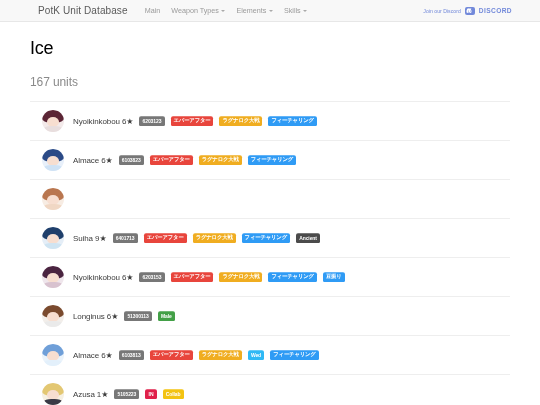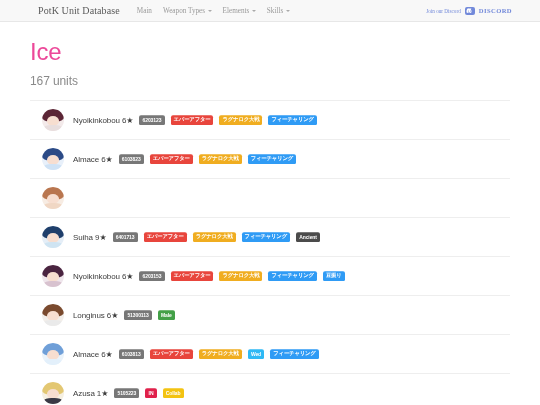--- a/index.html
+++ b/index.html
@@ -15,21 +15,20 @@
 
   
   .navbar {
     height: 22px;
     background: #f8f8f8;
     border-bottom: 1px solid #e7e7e7;
     display: flex;
     align-items: center;
     padding: 0 28px 0 38px;
     box-sizing: border-box;
-    font-family: Liberation Serif, serif;
   }
   .brand {
     font-size: 10px;
     color: #5a5a5a;
     letter-spacing: 0.1px;
     white-space: nowrap;
   }
   .nav-links {
     display: flex;
     align-items: center;
@@ -79,24 +78,24 @@
     font-weight: bold;
     letter-spacing: 0.4px;
     white-space: nowrap;
   }
 
   
   .content {
     padding: 0 30px;
   }
   .page-title {
-    font-size: 24px;
-    color: #ec4899;
+    font-size: 18px;
+    color: #000000;
     font-weight: 400;
-    margin: 16px 0 8px 0;
+    margin: 16px 0 16px 0;
     letter-spacing: -0.2px;
   }
   .unit-count {
     font-size: 12px;
     color: #8a8a8a;
     font-weight: 400;
     margin: 5px 0 12px 0;
     letter-spacing: -0.1px;
   }
 

